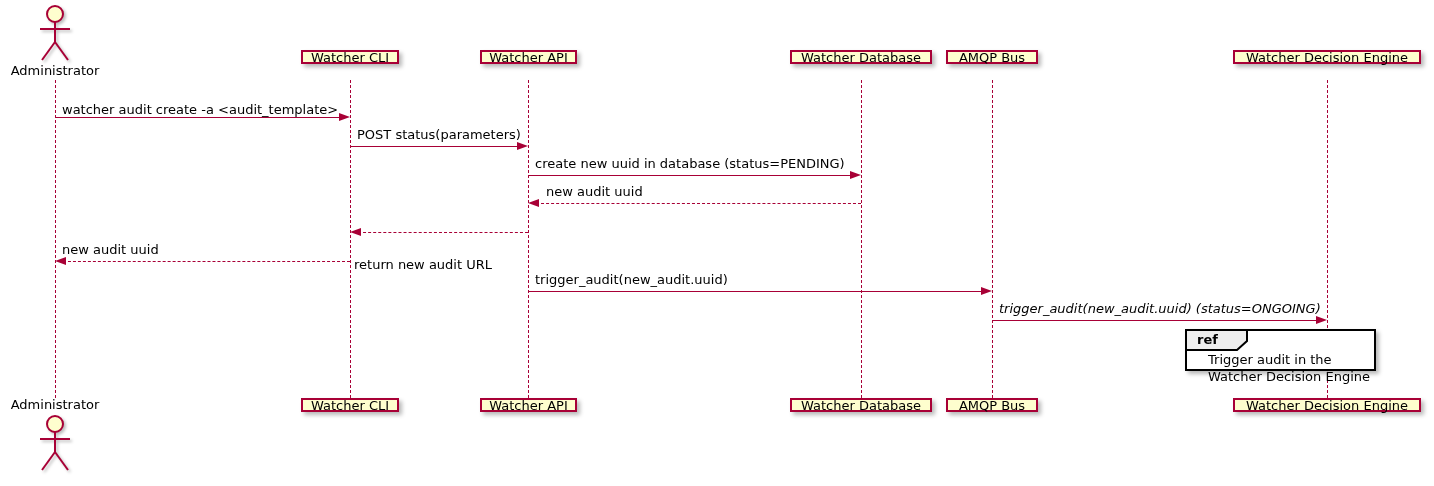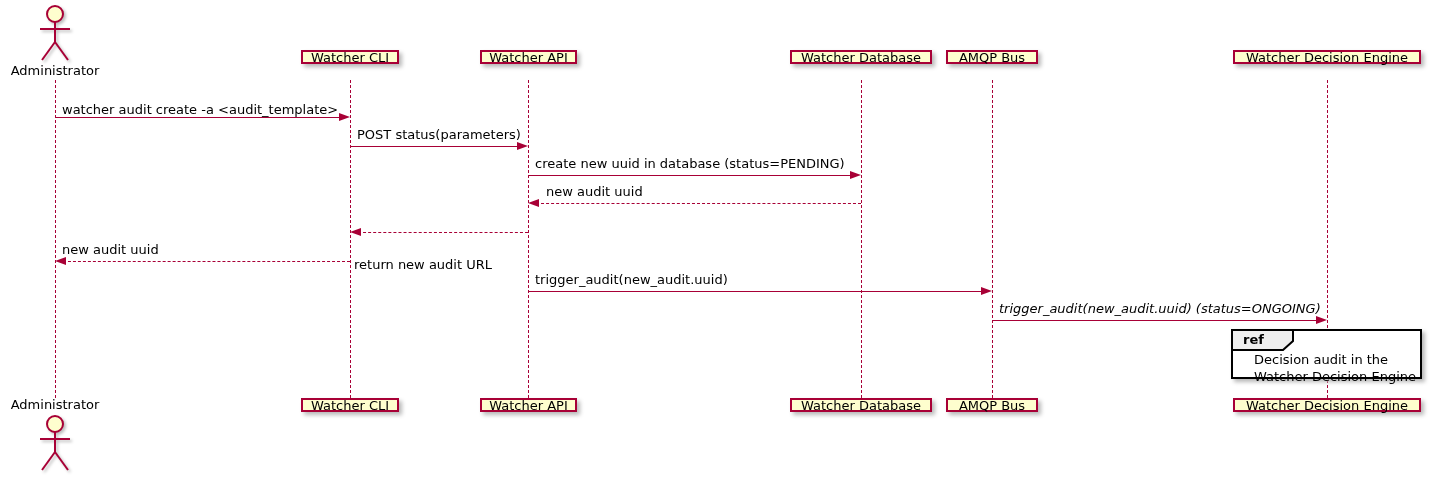--- a/index.html
+++ b/index.html
@@ -47,27 +47,27 @@
   }
   .ref-body{
     position:absolute;left:21px;top:20px;line-height:17px;white-space:nowrap;
   }
 </style>
 </head>
 <body>
 
 <div class="canvas" id="diagram">
 
-  <div class="ref" id="ref-box" style="left: 1231px; top: 329px; width: 191px; height: 50px;">
+  <div class="ref" id="ref-box" style="left: 1185px; top: 329px; width: 191px; height: 42px;">
     <svg class="ref-header" viewBox="0 0 64 22" width="64" height="22">
       <polygon points="1,1 62,1 62,12 52,21 1,21" fill="#EEEEEE" stroke="#000000" stroke-width="2"></polygon>
     </svg>
     <span class="ref-keyword">ref</span>
     <div class="ref-body">
-      <div>Decision audit in the</div>
+      <div>Trigger audit in the</div>
       <div>Watcher Decision Engine</div>
     </div>
   </div>
 
 <div class="lifeline" style="left: 55px; top: 80px; height: 318px;"></div>
     <svg class="actor-figure" width="40" height="62" viewBox="0 0 40 62" style="left: 35px; top: 3px;">
     <circle cx="20" cy="11" r="8" fill="#FEFECE" stroke="#A80036" stroke-width="2"></circle>
     <line x1="20" y1="19" x2="20" y2="39" stroke="#A80036" stroke-width="2"></line>
     <line x1="5" y1="26" x2="35" y2="26" stroke="#A80036" stroke-width="2"></line>
     <line x1="20" y1="39" x2="7" y2="57" stroke="#A80036" stroke-width="2"></line>

